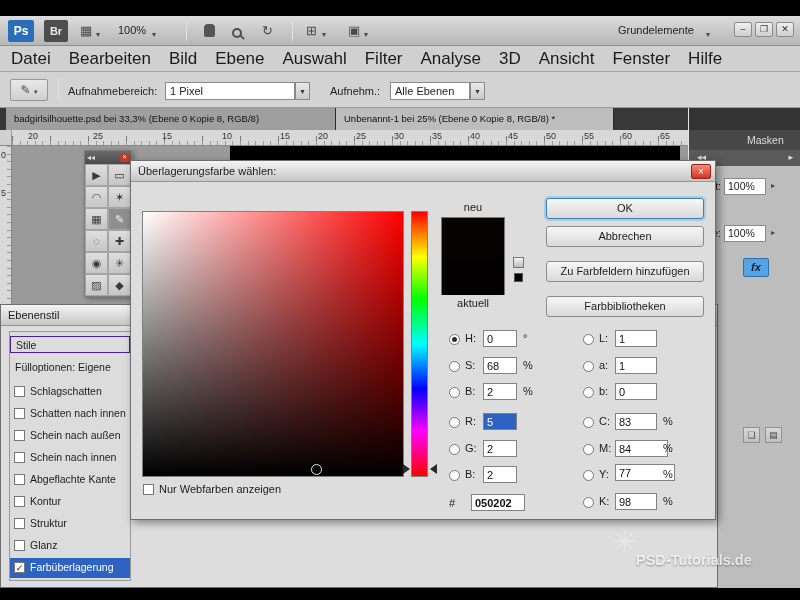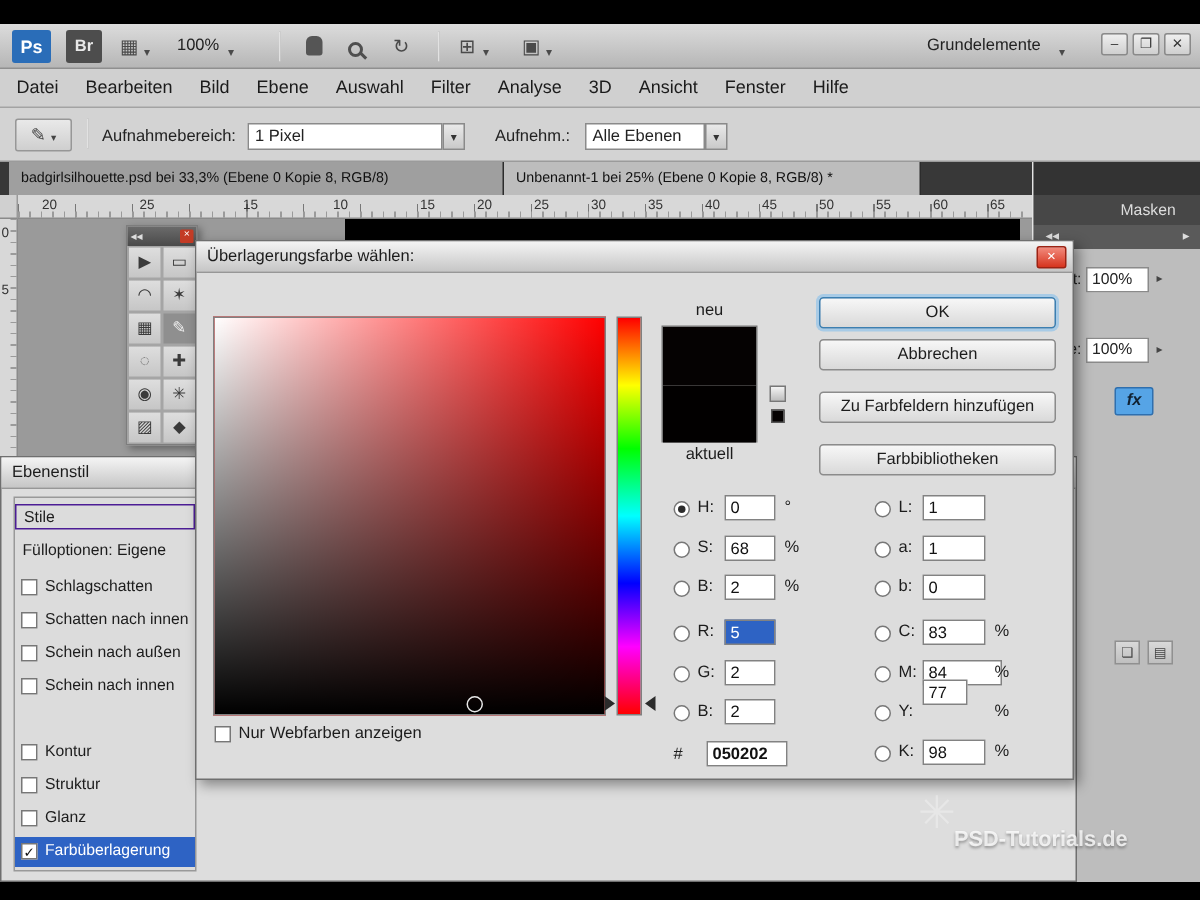--- a/index.html
+++ b/index.html
@@ -24,21 +24,21 @@
   .winbtn { width:18px; height:15px; background:linear-gradient(#efefef,#cfcfcf); border:1px solid #8a8a8a;
     font-size:9px; line-height:13px; text-align:center; color:#333; border-radius:2px; }
   .mag { display:inline-block; width:10px; height:10px; border:2px solid #4f4f4f; border-radius:50%; position:relative; }
   .mag::after { content:''; position:absolute; width:6px; height:2px; background:#4f4f4f;
     transform:rotate(45deg); right:-5px; bottom:-2px; }
   .hand { display:inline-block; width:11px; height:13px; background:#555; border-radius:4px 4px 2px 2px; }
 
   
   .menubar { position:absolute; left:0; top:30px; width:800px; height:26px; background:#d0d0d0;
     border-bottom:1px solid #a3a3a3; display:flex; padding-left:2px; }
-  .mitem { padding:0 9px; font-size:12px; line-height:25px; color:#1b1b1b; }
+  .mitem { padding:0 9px; font-size:17px; line-height:25px; color:#1b1b1b; }
 
   
   .optbar { position:absolute; left:0; top:56px; width:800px; height:36px; background:#d3d3d3;
     border-bottom:1px solid #9b9b9b; }
   .toolpreset { position:absolute; left:10px; top:7px; width:38px; height:22px; background:linear-gradient(#e9e9e9,#cfcfcf);
     border:1px solid #979797; border-radius:2px; font-size:12px; color:#444; text-align:center; line-height:20px; }
   .optlabel { position:absolute; top:13px; font-size:11px; color:#222; }
   .dd { position:absolute; top:10px; height:18px; background:#fff; border:1px solid #8a8a8a;
     font-size:11px; line-height:16px; padding:0 4px; color:#222; }
   .ddarrow { position:absolute; right:-16px; top:-1px; width:15px; height:18px; background:linear-gradient(#e9e9e9,#c9c9c9);
@@ -319,20 +319,24 @@
           <span class="lslabel">Schein nach außen</span>
         </div>
         <div class="lsrow" style="top:72px;">
           <span class="cb"></span>
           <span class="lslabel">Schatten nach innen</span>
         </div>
         <div class="lsrow" style="top:116px;">
           <span class="cb"></span>
           <span class="lslabel">Schein nach innen</span>
         </div>
+        <div class="lsrow" style="top:138px;">
+          <span class="cb"></span>
+          <span class="lslabel">Abgeflachte Kante</span>
+        </div>
         <div class="lsrow" style="top:160px;">
           <span class="cb"></span>
           <span class="lslabel">Kontur</span>
         </div>
         <div class="lsrow" style="top:182px;">
           <span class="cb"></span>
           <span class="lslabel">Struktur</span>
         </div>
         <div class="lsrow" style="top:204px;">
           <span class="cb"></span>
@@ -414,21 +418,21 @@
       <input class="field" style="left: 484px; top: 252px; width: 42px;" value="83">
       <span class="cpunit" style="left:532px;top:254px;">%</span>
 
       <span class="cprow-radio" style="left:452px;top:283px;"></span>
       <span class="cplab" style="left:468px;top:281px;">M:</span>
       <input class="field" style="left: 484px; top: 279px; width: 53px;" value="84">
       <span class="cpunit" style="left:532px;top:281px;">%</span>
 
       <span class="cprow-radio" style="left:452px;top:309px;"></span>
       <span class="cplab" style="left:468px;top:307px;">Y:</span>
-      <input class="field" style="left: 484px; top: 292px; width: 30px;" value="77">
+      <input class="field" style="left: 484px; top: 303px; width: 60px;" value="77">
       <span class="cpunit" style="left:532px;top:307px;">%</span>
 
       <span class="cprow-radio" style="left:452px;top:336px;"></span>
       <span class="cplab" style="left:468px;top:334px;">K:</span>
       <input class="field" style="left: 484px; top: 332px; width: 42px;" value="98">
       <span class="cpunit" style="left:532px;top:334px;">%</span>
 
       <span class="cplab" style="left:318px;top:336px;">#</span>
       <input class="field" style="left: 340px; top: 333px; width: 54px; font-weight: bold;" value="050202">
 

